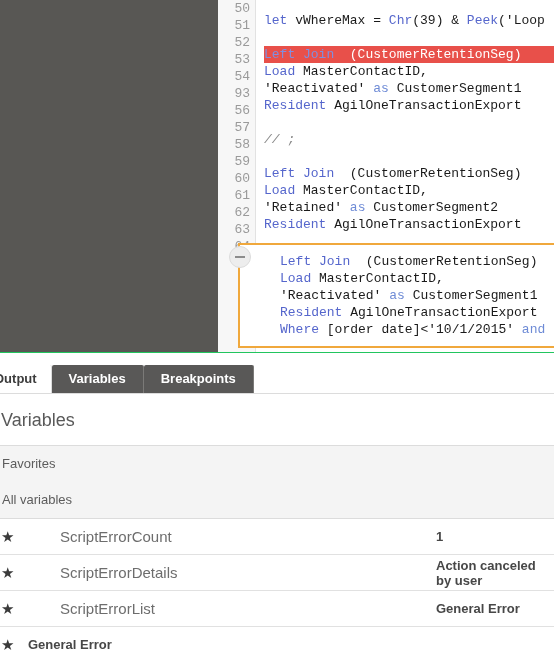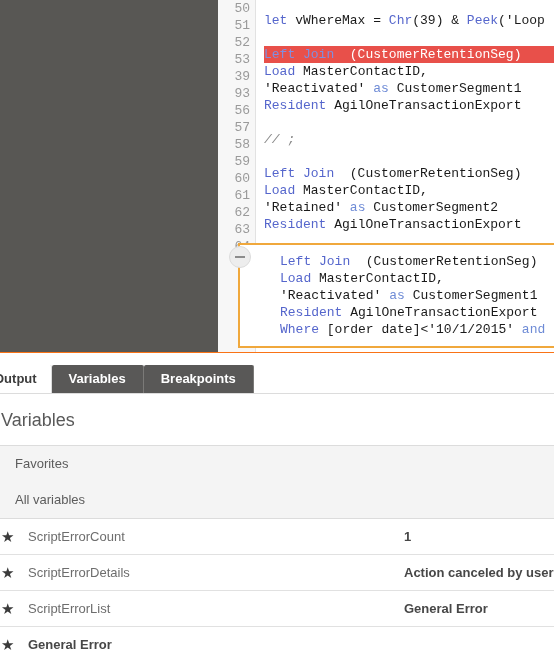--- a/index.html
+++ b/index.html
@@ -7,21 +7,21 @@
     width: 554px; height: 661px;
     overflow: hidden;
     background: #ffffff;
     font-family: "Liberation Sans", sans-serif;
   }
   #root { position: relative; width: 554px; height: 661px; }
 
   
   .top-region {
     position: absolute; left: 0; top: 0; width: 554px; height: 353px;
-    background: #f97316;
+    background: #22c55e;
   }
   .dark-panel {
     position: absolute; left: 0; top: 0; width: 218px; height: 352px;
     background: #585754;
   }
   .code-editor {
     position: absolute; left: 218px; top: 0; width: 336px; height: 352px;
     background: #ffffff;
     overflow: hidden;
   }
@@ -141,39 +141,40 @@
     border-bottom: 1px solid #dcdcdc;
   }
   .vfilters {
     background: #f4f4f4;
     border-bottom: 1px solid #dcdcdc;
   }
   .vfilter {
     height: 36px; line-height: 36px;
     font-size: 13px;
     color: #5c5c5c;
-    padding-left: 15px;
+    padding-left: 2px;
   }
   .vrow {
     display: flex; align-items: center;
     height: 36px;
     border-bottom: 1px solid #e1e1e1;
     background: #ffffff;
   }
   .star {
     width: 28px; flex: 0 0 28px;
     font-size: 15px; color: #3b3b3b;
     text-align: left;
     line-height: 1;
     padding-left: 1px;
   }
   .vname {
     flex: 0 0 376px;
-    font-size: 13px;
+    font-size: 15px;
     color: #6d6d6d;
+    margin-left: 32px;
   }
   .vval {
     flex: 1 1 auto;
     font-size: 13px;
     font-weight: bold;
     color: #474747;
   }
 </style>
 </head>
 <body>
@@ -184,21 +185,21 @@
 
     <div class="dark-panel"></div>
 
     <div class="code-editor">
       <div class="gutter"></div>
       <div class="code-lines" id="code-lines">
           <div class="cline"><span class="lnum">50</span><span class="ltext"><span class="kw">let</span><span class="pl"> vWhereMax = </span><span class="fn">Chr</span><span class="pl">(39) &amp; </span><span class="fn">Peek</span><span class="pl">('Loop</span></span></div>
           <div class="cline"><span class="lnum">51</span><span class="ltext"></span></div>
           <div class="cline err"><span class="lnum">52</span><span class="ltext"><span class="kw">Left Join</span><span class="pl">  (CustomerRetentionSeg)</span></span></div>
           <div class="cline"><span class="lnum">53</span><span class="ltext"><span class="kw">Load</span><span class="pl"> MasterContactID,</span></span></div>
-          <div class="cline"><span class="lnum">39</span><span class="ltext"><span class="st">'Reactivated'</span><span class="pl"> </span><span class="kw2">as</span><span class="pl"> CustomerSegment1</span></span></div>
+          <div class="cline"><span class="lnum">54</span><span class="ltext"><span class="st">'Reactivated'</span><span class="pl"> </span><span class="kw2">as</span><span class="pl"> CustomerSegment1</span></span></div>
           <div class="cline"><span class="lnum">93</span><span class="ltext"><span class="kw">Resident</span><span class="pl"> AgilOneTransactionExport</span></span></div>
           <div class="cline"><span class="lnum">56</span></div>
           <div class="cline"><span class="lnum">57</span><span class="ltext"><span class="cm">// ;</span></span></div>
           <div class="cline"><span class="lnum">58</span><span class="ltext"></span></div>
           <div class="cline"><span class="lnum">59</span><span class="ltext"><span class="kw">Left Join</span><span class="pl">  (CustomerRetentionSeg)</span></span></div>
           <div class="cline"><span class="lnum">60</span><span class="ltext"><span class="kw">Load</span><span class="pl"> MasterContactID,</span></span></div>
           <div class="cline"><span class="lnum">61</span><span class="ltext"><span class="st">'Retained'</span><span class="pl"> </span><span class="kw2">as</span><span class="pl"> CustomerSegment2</span></span></div>
           <div class="cline"><span class="lnum">62</span><span class="ltext"><span class="kw">Resident</span><span class="pl"> AgilOneTransactionExport</span></span></div>
           <div class="cline"><span class="lnum">63</span></div>
           <div class="cline"><span class="lnum">64</span><span class="ltext"></span></div>

